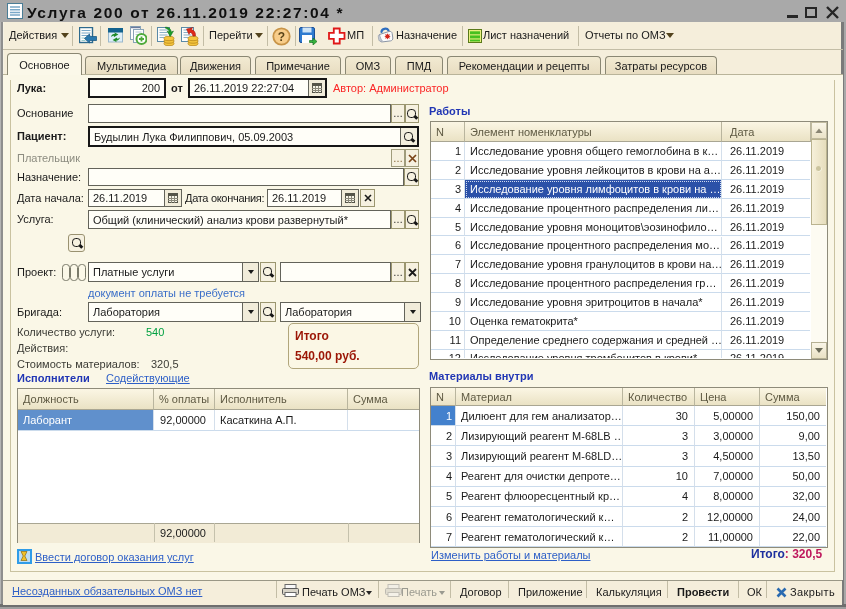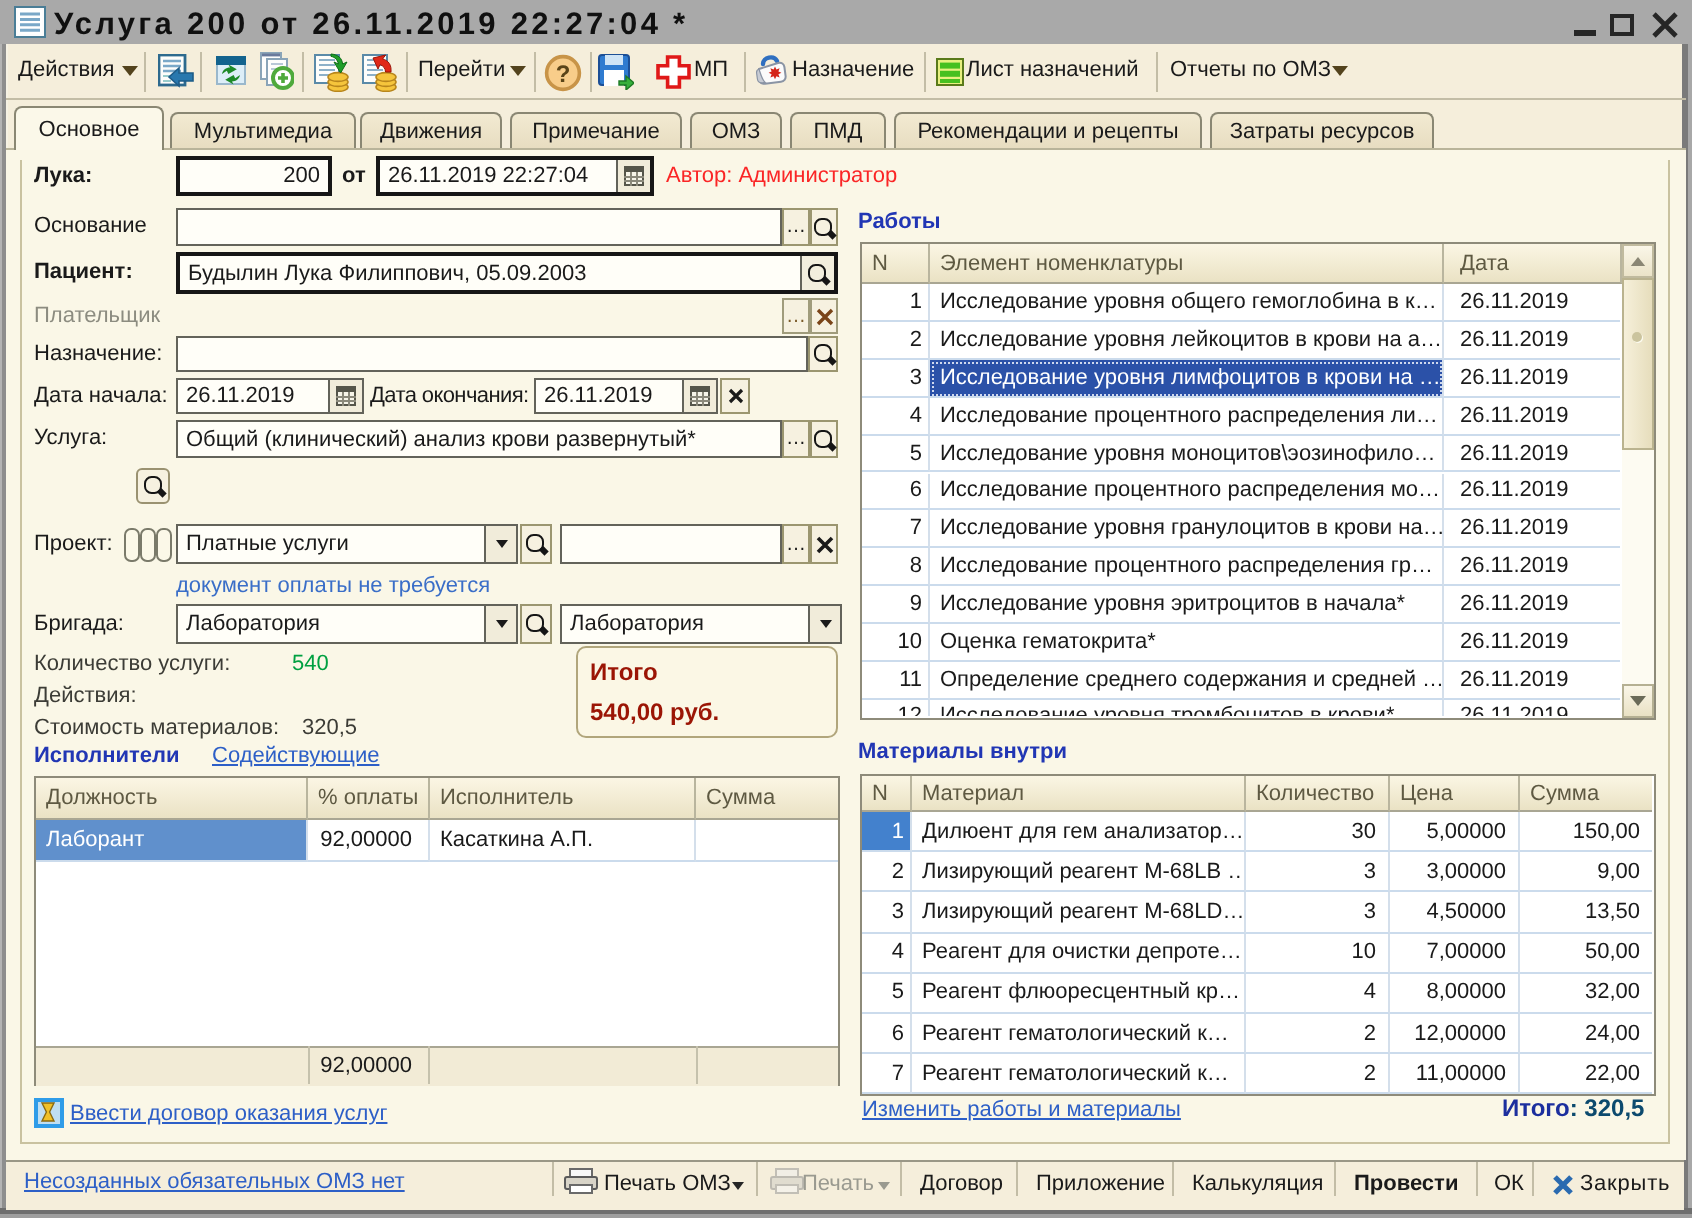--- a/index.html
+++ b/index.html
@@ -443,21 +443,21 @@
 <div class="cell num" style="left:695px;top:507.0px;width:65px;height:20.2px">12,00000</div>
 <div class="cell num" style="left:760px;top:507.0px;width:66px;height:20.2px;border-right:none">24,00</div>
 <div class="cell numn" style="left:431px;top:527.2px;width:25px;height:20.2px">7</div>
 <div class="cell txc" style="left:456px;top:527.2px;width:167px;height:20.2px">Реагент гематологический к…</div>
 <div class="cell num" style="left:623px;top:527.2px;width:72px;height:20.2px">2</div>
 <div class="cell num" style="left:695px;top:527.2px;width:65px;height:20.2px">11,00000</div>
 <div class="cell num" style="left:760px;top:527.2px;width:66px;height:20.2px;border-right:none">22,00</div>
 </div>
 
 <div class="lbl link" style="left:431px;top:549px">Изменить работы и материалы</div>
-<div class="lbl" style="left:751px;top:547px;font-weight:bold;font-size:12px"><span style="color:#1c2f9e">Итого</span><span style="color:#0c4a6e">: 320,5</span></div>
+<div class="lbl" style="left:751px;top:547px;font-weight:bold;font-size:12px"><span style="color:#1c2f9e">Итого</span><span style="color:#be185d">: 320,5</span></div>
 
 <div class="abs" id="bottombar" style="left:3px;top:580px;width:839px;height:24px;border-top:1px solid #9a9786;background:#f5eedb"></div>
 <div class="lbl link" style="left:12px;top:585px">Несозданных обязательных ОМЗ нет</div>
 <div class="sep" style="left:276px;top:581px;height:17px"></div>
 <div class="abs" style="left:282px;top:584px" id="ic-print1">
     <svg width="17" height="13">
       <rect x="3" y="0.5" width="11" height="4" fill="#f8f8f8" stroke="#6a6a6a"></rect>
       <rect x="0.5" y="4.5" width="16" height="6" rx="1" fill="#d8d4c8" stroke="#5a5a5a"></rect>
       <rect x="3" y="8.5" width="11" height="4" fill="#fff" stroke="#6a6a6a"></rect>
     </svg>

